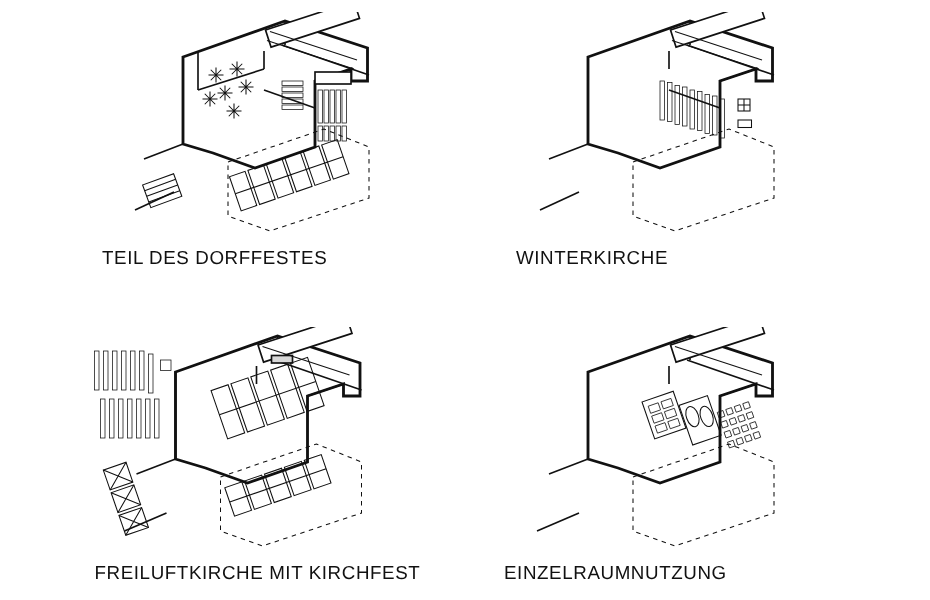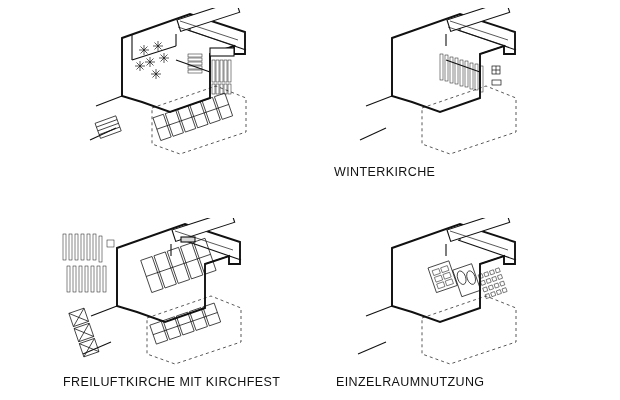--- a/index.html
+++ b/index.html
@@ -142,20 +142,21 @@
         <path d="M30 132 L56 120"></path>
       </g>
 
       <g class="ln thin">
         <g transform="rotate(-20 46 122)">
           <rect x="38" y="112" width="22" height="16"></rect>
           <path d="M38 116 L60 116 M38 120 L60 120 M38 124 L60 124"></path>
         </g>
       </g>
     </svg>
+    <div class="panel-caption" style="left:8px; top:157px;">TEIL DES DORFFESTES</div>
   </div>
 
   <div class="panel" style="left:330px; top:8px; width:200px; height:150px;">
     <svg class="panel-drawing" width="200" height="150" viewBox="0 0 200 150">
       <g class="ln thick">
         <path d="M62 30 L130 6 L185 24 L185 46 L174 46 L174 38 L150 46 L150 90 L110 104 L82 94 L62 88 Z"></path>
       </g>
       <g class="ln med">
         <path d="M62 30 L62 88"></path>
         <path d="M130 6 L130 22"></path>
@@ -192,21 +193,21 @@
 
       <g class="ln dash">
         <path d="M92 100 L156 78 L186 90 L186 124 L120 146 L92 136 Z"></path>
       </g>
 
       <g class="ln med">
         <path d="M36 98 L62 88"></path>
         <path d="M30 132 L56 120"></path>
       </g>
     </svg>
-    <div class="panel-caption" style="left:4px; top:157px;">WINTERKIRCHE</div>
+    <div class="panel-caption" style="left:14px; top:157px;">WINTERKIRCHE</div>
   </div>
 
   <div class="panel" style="left:55px; top:218px; width:200px; height:160px;">
     <svg class="panel-drawing" width="200" height="160" viewBox="0 0 200 160">
       <g class="ln thick">
         <path d="M62 30 L130 6 L185 24 L185 46 L174 46 L174 38 L150 46 L150 90 L110 104 L82 94 L62 88 Z"></path>
       </g>
       <g class="ln med">
         <path d="M62 30 L62 88"></path>
         <path d="M130 6 L130 22"></path>

